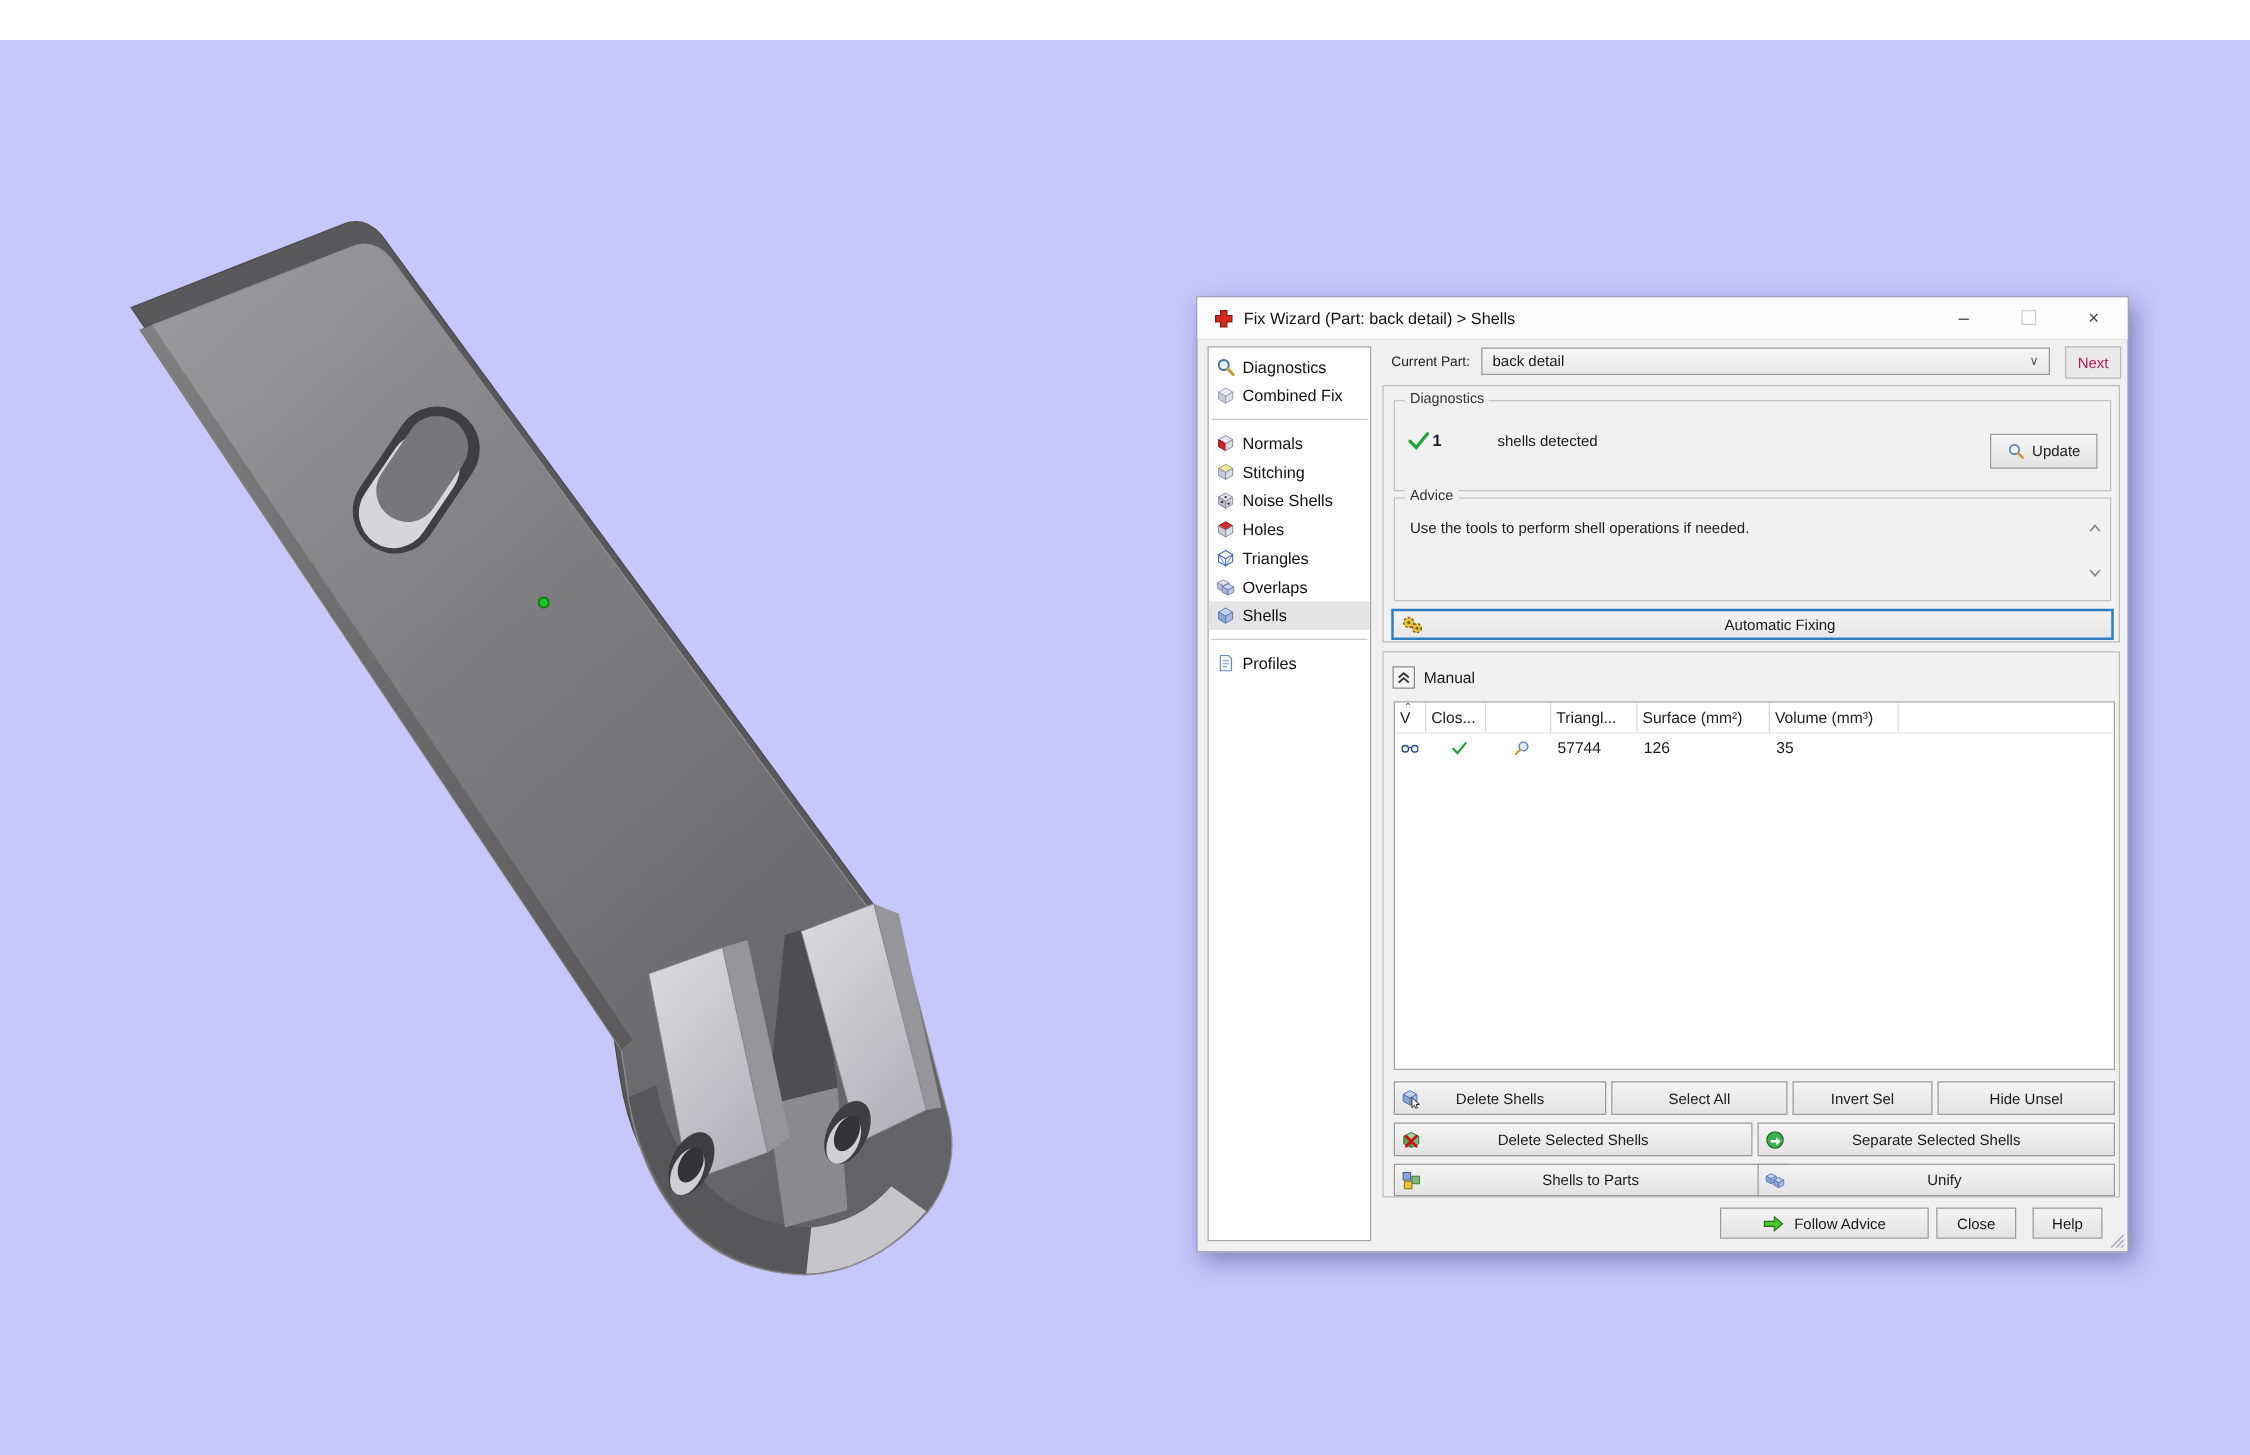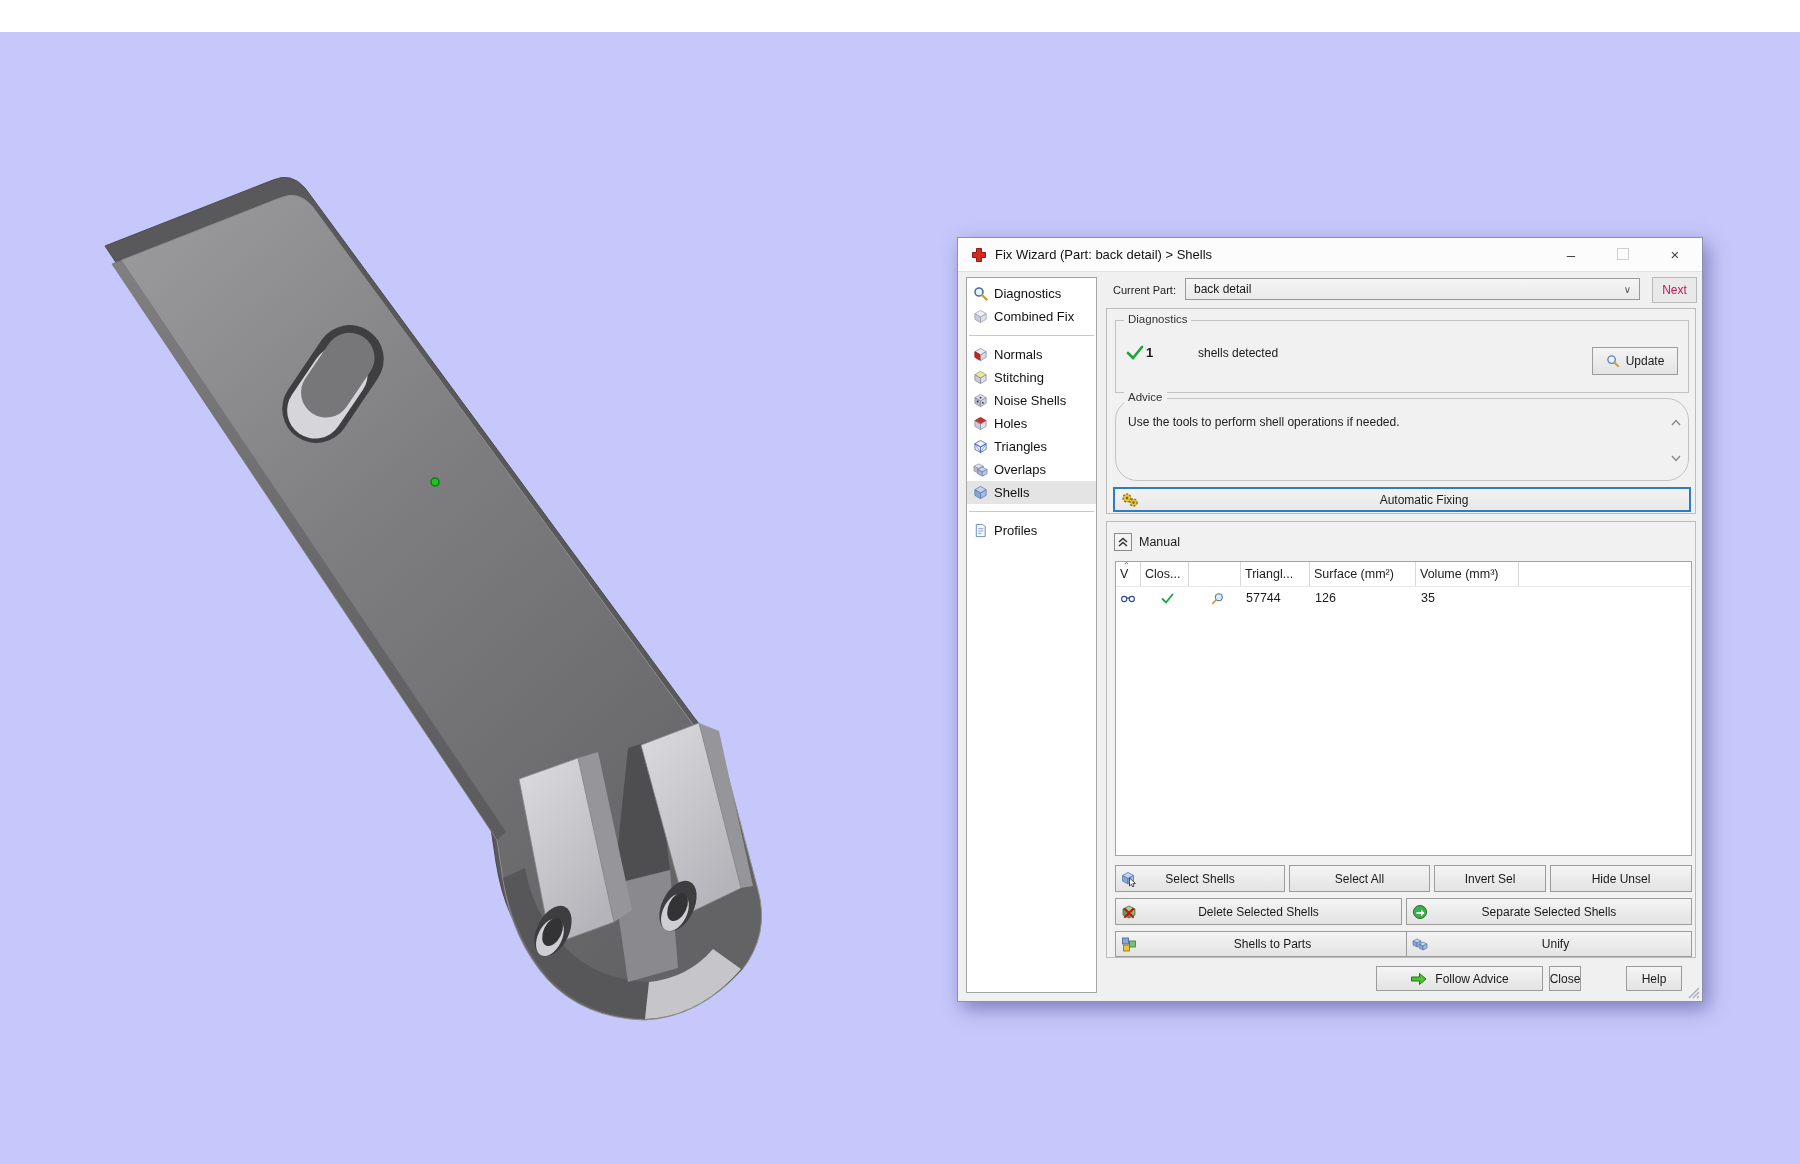--- a/index.html
+++ b/index.html
@@ -43,21 +43,21 @@
   .btn.disabled{color:#be185d;background:#e9e9e9;border-color:#b9b9b9;}
   #next-btn{position:absolute;left:694px;top:39px;width:45px;height:26px;}
 
   
   .box1{position:absolute;left:148px;top:70px;width:590px;height:206px;box-sizing:border-box;
     border:1px solid #bcbcbc;background:#f1f1f1;}
   .groupbox{position:absolute;box-sizing:border-box;border:1px solid #c3c3c3;}
   .legend{position:absolute;top:-8px;left:8px;background:#f1f1f1;padding:0 4px;
     font-size:11.5px;color:#333;}
   .fs-diag{left:8px;top:11px;width:574px;height:73px;}
-  .fs-advice{left:8px;top:89px;width:574px;height:83px;border-radius:22px;}
+  .fs-advice{left:8px;top:89px;width:574px;height:83px;}
   .diag-count{position:absolute;left:30px;top:24px;font-size:13px;font-weight:bold;}
   .diag-msg{position:absolute;left:82px;top:25px;font-size:12px;}
   #update-btn{position:absolute;right:10px;top:26px;width:86px;height:28px;gap:6px;}
   .advice-text{position:absolute;left:12px;top:16px;font-size:12px;color:#222;}
   .scroll-arrow{position:absolute;right:5px;width:14px;height:14px;display:flex;
     align-items:center;justify-content:center;}
   #autofix-btn{position:absolute;left:6px;top:178px;width:578px;height:25px;
     border:2px solid #2e7cc2;background:linear-gradient(#f2f2f2,#e8e8e8);padding-left:44px;}
   #autofix-btn .icon{position:absolute;left:6px;}
 
@@ -76,21 +76,21 @@
     padding-left:4px;font-size:12.5px;color:#222;border-right:1px solid #d8d8d8;}
   .tbody-row{height:22px;}
   .tbody-row .tcell{padding-left:5px;font-size:12.5px;display:flex;align-items:center;}
   .sort-caret{position:absolute;left:7px;top:-1px;font-size:8px;color:#555;}
 
   .mbtn{position:absolute;height:27px;}
   .mbtn .icon{position:absolute;left:5px;}
 
   
   #follow-btn{position:absolute;left:418px;top:728px;width:167px;height:25px;gap:8px;}
-  #close-btn{position:absolute;left:591px;top:728px;width:32px;height:25px;}
+  #close-btn{position:absolute;left:591px;top:728px;width:64px;height:25px;}
   #help-btn{position:absolute;left:668px;top:728px;width:56px;height:25px;}
   .grip{position:absolute;right:2px;bottom:2px;width:14px;height:14px;}
 </style>
 </head>
 <body>
 <div id="screen" style="background: rgb(198, 199, 250); margin-top: 32px;">
 
 <svg id="viewport" viewBox="0 0 1800 1164">
   <defs>
     <linearGradient id="gFace" x1="0" y1="0" x2="0.7" y2="1">
@@ -390,21 +390,21 @@
 
     <div class="btn mbtn" style="left:8px;top:343px;width:170px;">
       <span class="icon">
             <svg width="16" height="16" viewBox="0 0 16 16">
               <path d="M7 1.5 L12.5 4.5 L7 7.5 L1.5 4.5 Z" fill="#c4d4f0" stroke="#5577aa" stroke-width="0.8"></path>
               <path d="M1.5 4.5 L7 7.5 L7 13 L1.5 10 Z" fill="#8aa6d8" stroke="#5577aa" stroke-width="0.8"></path>
               <path d="M12.5 4.5 L7 7.5 L7 13 L12.5 10 Z" fill="#a6bce6" stroke="#5577aa" stroke-width="0.8"></path>
               <path d="M8.5 7 L14.5 12.5 L11.8 12.7 L13 15.2 L11.6 15.8 L10.4 13.3 L8.5 15 Z" fill="#fff" stroke="#222" stroke-width="0.8"></path>
             </svg>
           </span>
-      <span>Select Shells</span>
+      <span>Delete Shells</span>
     </div>
     <div class="btn mbtn" style="left:182px;top:343px;width:141px;">
           <span>Select All</span>
         </div>
     <div class="btn mbtn" style="left:327px;top:343px;width:112px;">
           <span>Invert Sel</span>
         </div>
     <div class="btn mbtn" style="left:443px;top:343px;width:142px;">
           <span>Hide Unsel</span>
         </div>

